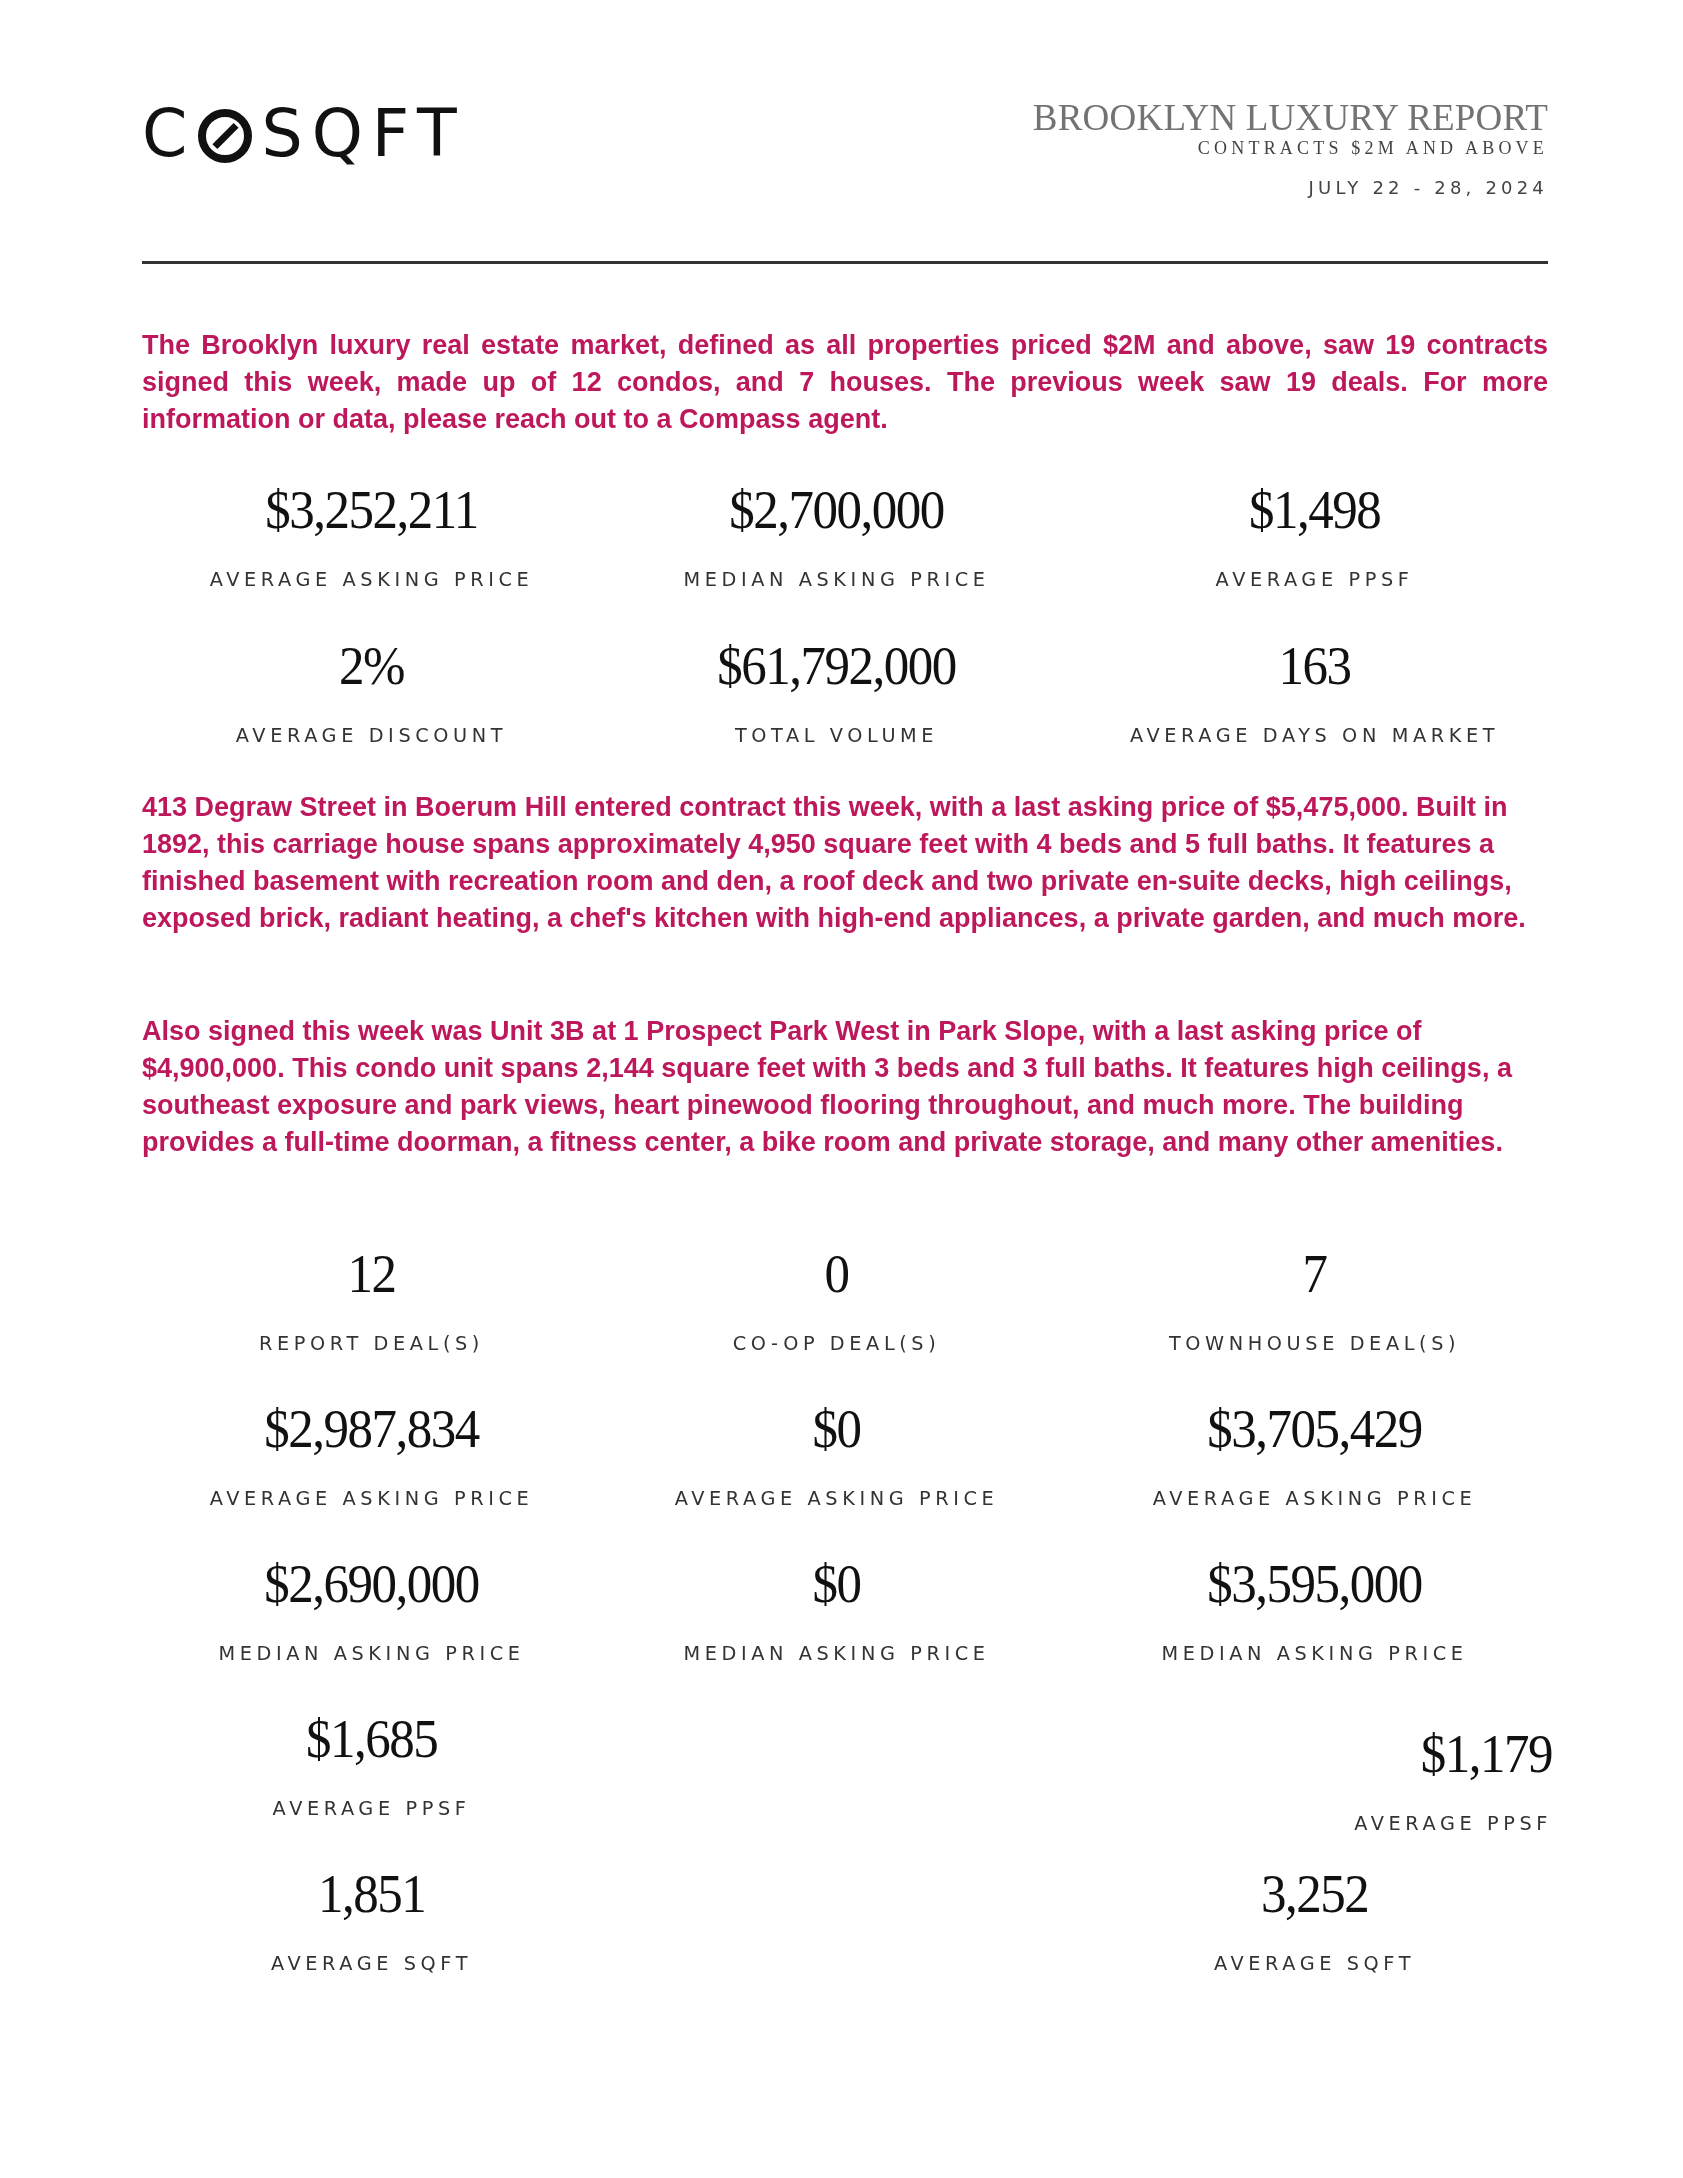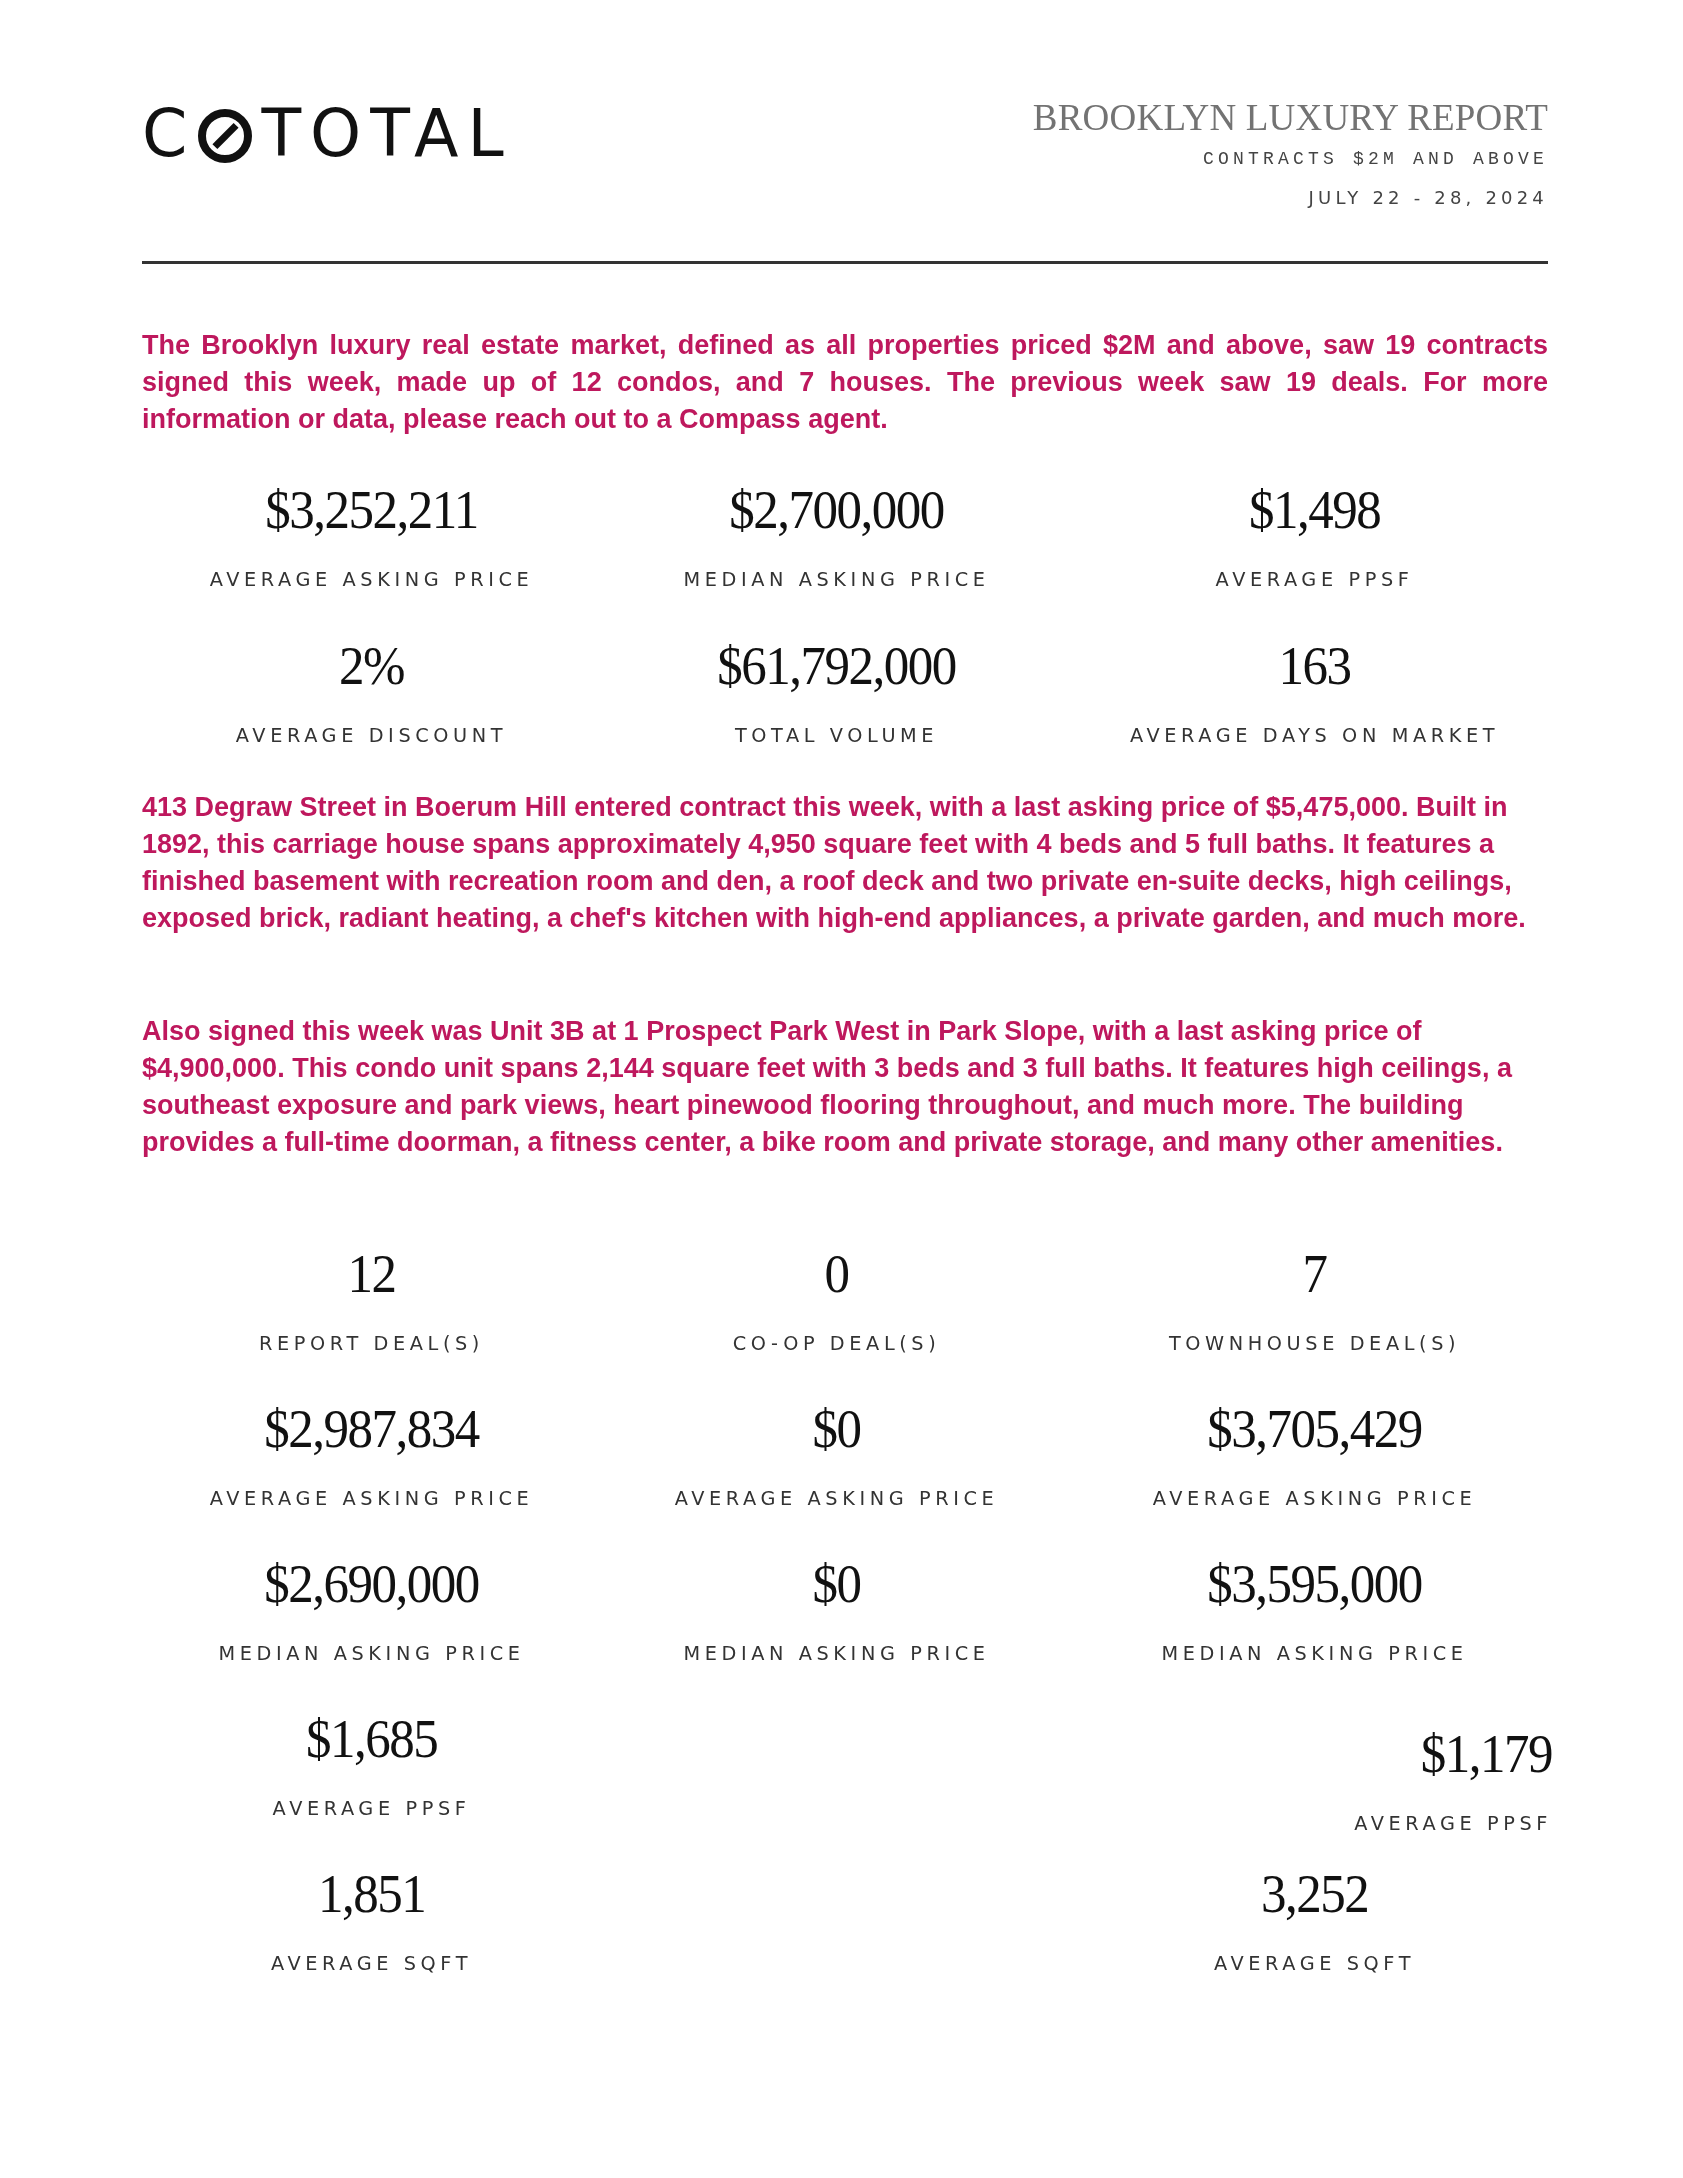--- a/index.html
+++ b/index.html
@@ -7,21 +7,21 @@
     body { position: relative; color: #1a1a1a; font-family: "Liberation Sans", sans-serif; }
 
     .header { position: absolute; left: 142px; top: 59px; width: 1406px; height: 203px; }
     .logo { position: absolute; left: 0; top: 42px; display: flex; align-items: center; }
     .logo-text { font-family: "DejaVu Sans", sans-serif; font-size: 65px; letter-spacing: 9px; color: #111; font-weight: normal; line-height: 1; }
     .logo-o { display: inline-block; position: relative; width: 54px; height: 54px; border: 8px solid #111; border-radius: 50%; margin: 0 9px 0 2px; top: 2px; }
     .logo-o::after { content: ""; position: absolute; width: 7px; height: 30px; background: #111; left: 16px; top: 4px; transform: rotate(45deg); }
 
     .title-block { position: absolute; right: 0; top: 40px; text-align: right; }
     .title { font-family: "Liberation Serif", serif; font-size: 37px; color: #737373; letter-spacing: 0.2px; line-height: 1; }
-    .subtitle { font-family: Liberation Mono, monospace; font-size: 18px; letter-spacing: 4.2px; color: #444; margin-top: 13px; }
+    .subtitle { font-family: Liberation Serif, serif; font-size: 18px; letter-spacing: 4.2px; color: #444; margin-top: 2px; }
     .date { font-family: "DejaVu Sans", sans-serif; font-size: 18px; letter-spacing: 4.2px; color: #444; margin-top: 18px; }
 
     .rule { position: absolute; left: 142px; top: 261px; width: 1406px; height: 3px; background: #333; }
 
     .para { position: absolute; left: 142px; width: 1406px; font-family: "Liberation Sans", sans-serif; font-size: 27px; line-height: 37px; color: #be185d; font-weight: bold; }
     .para.justify { text-align: justify; text-align-last: left; }
     #intro { top: 327px; }
     #story1 { top: 789px; width: 1411px; }
     #story2 { top: 1013px; width: 1411px; }
 
@@ -32,21 +32,21 @@
     .c2 { left: 599px; }
     .c3 { left: 1077px; }
   </style>
 </head>
 <body>
 
 <div class="header">
   <div class="logo">
     <span class="logo-text">C</span>
     <span class="logo-o"></span>
-    <span class="logo-text">TOTAL</span>
+    <span class="logo-text">SQFT</span>
   </div>
   <div class="title-block">
     <div class="title">BROOKLYN LUXURY REPORT</div>
     <div class="subtitle">CONTRACTS $2M AND ABOVE</div>
     <div class="date">JULY 22 - 28, 2024</div>
   </div>
 </div>
 
 <div class="rule"></div>
 

